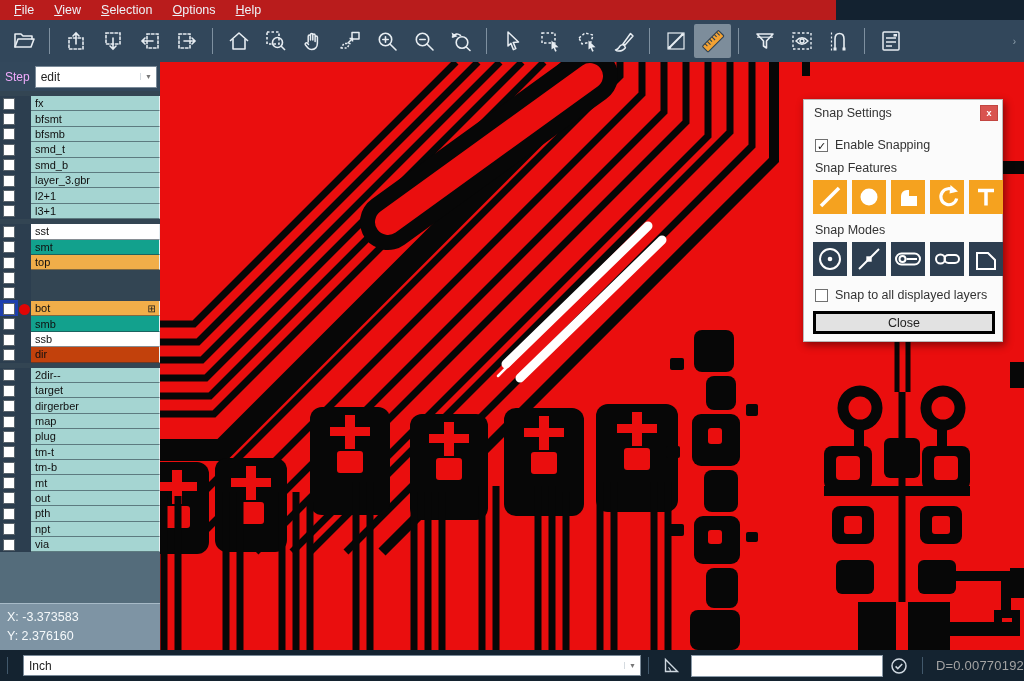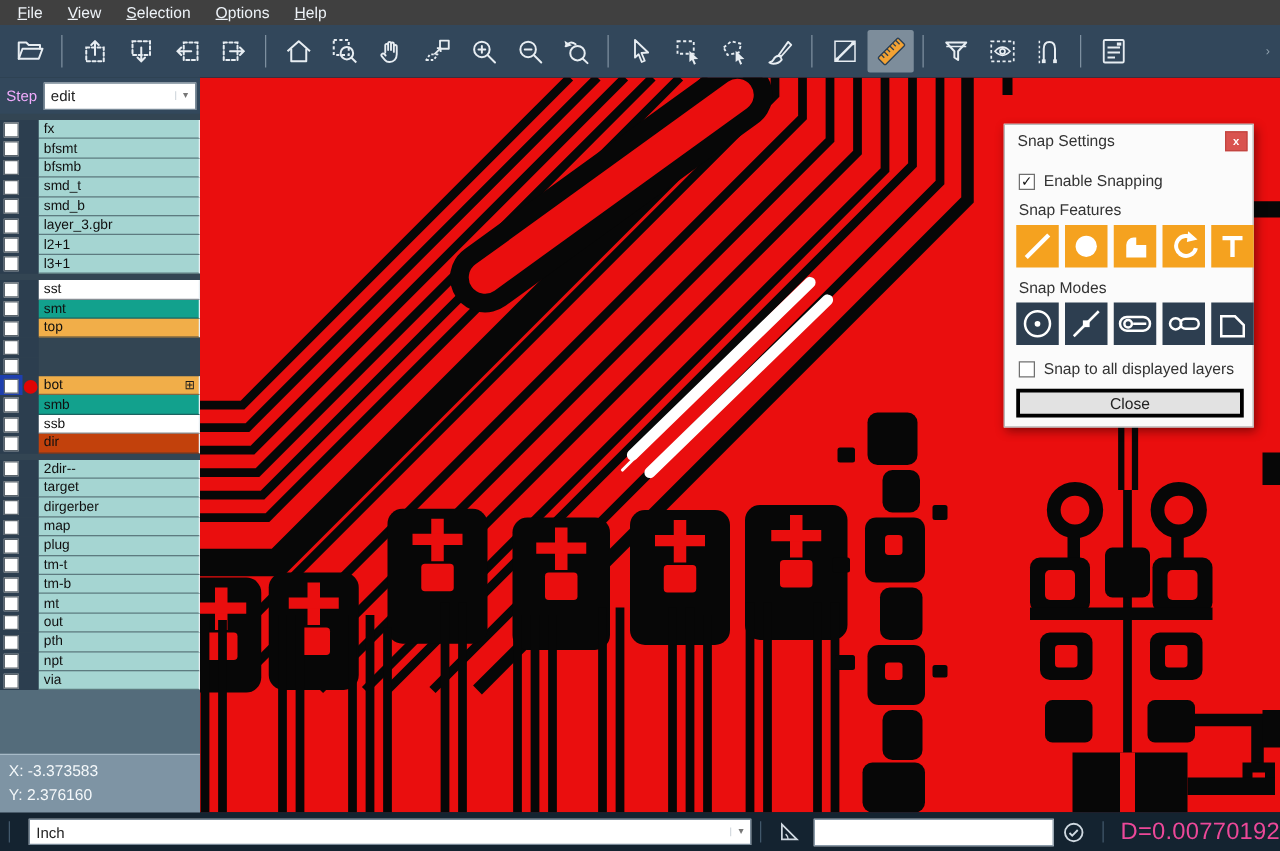--- a/index.html
+++ b/index.html
@@ -1,20 +1,20 @@
 <!DOCTYPE html>
 <html><head>
 <meta charset="utf-8">
 <style>
   * { margin:0; padding:0; box-sizing:border-box; }
   html,body { width:1024px; height:681px; }
   body { position:relative; overflow:hidden; background:#132230; font-family:"Liberation Sans",sans-serif; }
 
   
-  .menubar { position:absolute; left:0; top:0; width:1024px; height:20px; background:#404040;
+  .menubar { position:absolute; left:0; top:0; width:836px; height:20px; background:#b91c1c;
              display:flex; align-items:center; padding-left:4px; }
   .menu-item { color:#edf2f7; font-size:12.5px; padding:2px 10px; cursor:default; }
   .menu-item u { text-decoration:underline; }
 
   
   .toolbar { position:absolute; left:0; top:20px; width:1024px; height:42px; background:#32475b;
              display:flex; align-items:center; padding-left:5px; }
   .tbtn { width:37px; height:34px; display:flex; align-items:center; justify-content:center;
           border-radius:2px; flex:0 0 auto; }
   .tbtn.active { background:#7d8d9b; }
@@ -75,21 +75,21 @@
                font-size:12.5px; color:#222; display:flex; align-items:center; justify-content:center; }
 
   
   .statusbar { position:absolute; left:0; top:650px; width:1024px; height:31px; background:#142330;
                display:flex; align-items:center;justify-content:flex-end; }
   .ssep { width:1px; height:17px; background:#41586b; margin:0 7px; }
   .unit-select { width:48px; height:21px; margin-left:8px; }
   .sb-icon { margin:0 6px; display:flex; }
   .sb-input { width:192px; height:22px; background:#fff; border:1px solid #8a9aa8; margin-left:4px; 
               font-size:12px; padding:0 4px; color:#222; font-family:"Liberation Sans",sans-serif; }
-  .dist { color:#ec4899; font-size:19px; margin-left:6px; letter-spacing:.2px; }
+  .dist { color:#a3a3a3; font-size:13px; margin-left:6px; letter-spacing:.2px; }
 </style>
 </head>
 <body>
 
 <div class="menubar" id="menubar">
     <span class="menu-item"><u>F</u>ile</span>
     <span class="menu-item"><u>V</u>iew</span>
     <span class="menu-item"><u>S</u>election</span>
     <span class="menu-item"><u>O</u>ptions</span>
     <span class="menu-item"><u>H</u>elp</span>

